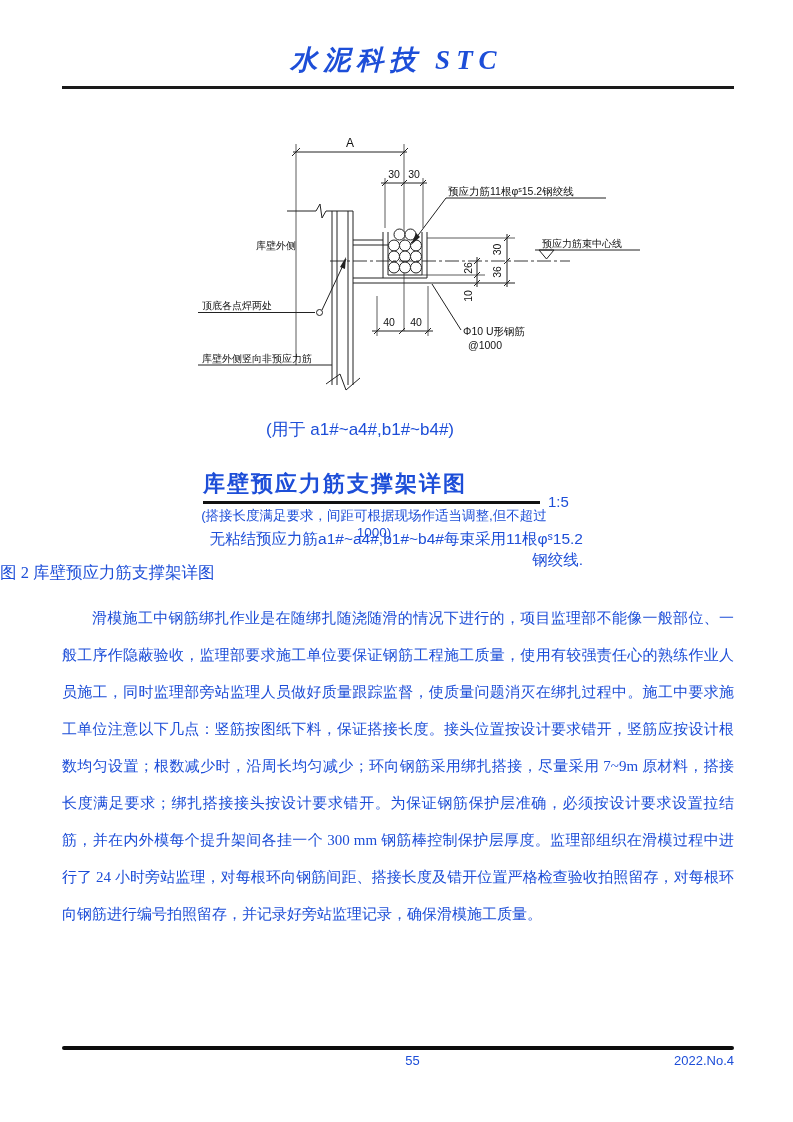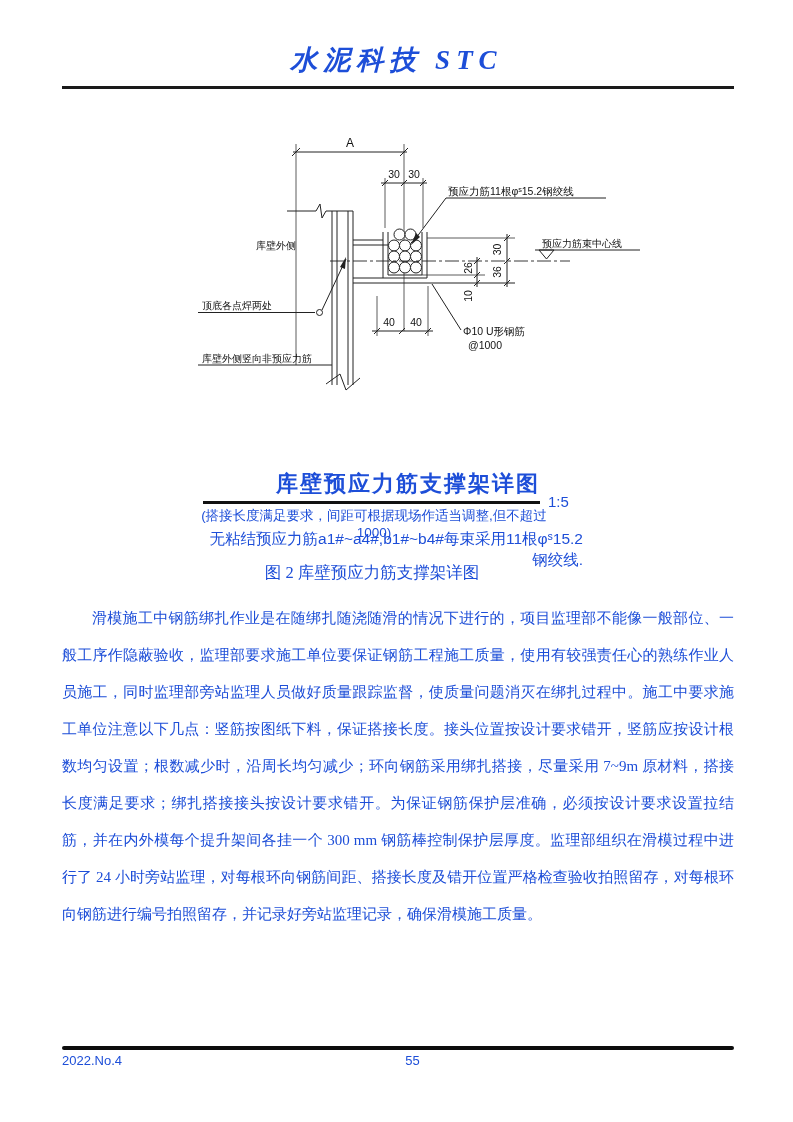--- a/index.html
+++ b/index.html
@@ -21,59 +21,59 @@
   .dthin{stroke:#333;stroke-width:0.8;fill:none;}
   .dcenter{stroke:#222;stroke-width:0.9;fill:none;stroke-dasharray:14 3 3 3;}
   .dtxt{font-family:"Liberation Sans","DejaVu Sans",sans-serif;fill:#111;}
   .circ{fill:#fff;stroke:#222;stroke-width:1;}
   .applies-note{
     position:absolute;top:418px;left:200px;width:320px;text-align:center;
     font-size:17px;font-family:"Liberation Sans","DejaVu Sans",sans-serif;
   }
   
   .fig-title{
-    position:absolute;top:469px;left:203px;width:337px;text-align:right;
+    position:absolute;top:469px;left:203px;width:337px;text-align:left;
     font-size:22px;font-weight:600;letter-spacing:2px;
     font-family:Liberation Mono, monospace;
   }
   .fig-title-rule{position:absolute;top:501px;left:203px;width:337px;height:2.5px;background:#111;}
   .fig-scale{
     position:absolute;top:493px;left:548px;font-size:15px;
     font-family:"Liberation Sans","DejaVu Sans",sans-serif;
   }
   .fig-note1{
     position:absolute;top:507px;left:198px;width:352px;text-align:center;
     font-size:13.5px;font-family:"Liberation Sans","DejaVu Sans",sans-serif;
   }
   .fig-note2{
     position:absolute;top:529px;left:203px;width:380px;text-align:right;
     font-size:15.5px;font-family:"Liberation Sans","DejaVu Sans",sans-serif;
   }
   .fig-caption{
-    position:absolute;top:562px;left:0;width:744px;text-align:center;
+    position:absolute;top:562px;left:0;width:744px;text-align:left;
     font-size:16.5px;
   }
   
   .section-heading{
     position:absolute;top:598px;left:68px;width:660px;
     font-size:19.5px;font-weight:bold;
   }
   .body-paragraph{
     position:absolute;top:600px;left:62px;width:672px;
     font-size:15px;line-height:37px;text-align:justify;text-justify:inter-ideograph;
     text-indent:2em;
   }
   
   .footer-rule{position:absolute;top:1046px;left:62px;width:672px;height:4px;background:#0d0d0d;border-radius:2px;}
   .footer-page{
     position:absolute;top:1053px;left:16px;width:793px;text-align:center;font-size:13px;
     font-family:"Liberation Sans","DejaVu Sans",sans-serif;
   }
   .footer-issue{
-    position:absolute;top:1053px;left:62px;width:672px;font-size:13px;
+    position:absolute;top:1053px;left:62px;width:672px;text-align:right;font-size:13px;
     font-family:"Liberation Sans","DejaVu Sans",sans-serif;
   }
 </style>
 </head>
 <body>
 
 <div class="page">
 
   <div class="journal-title">水泥科技 STC</div>
   <div class="header-rule"></div>
@@ -174,20 +174,21 @@
 
       <text class="dtxt" x="32" y="234" font-size="10">库壁外侧竖向非预应力筋</text>
       <line class="dline" x1="28" y1="237" x2="162" y2="237"></line>
 
       <line class="dline" x1="262" y1="156" x2="291" y2="202"></line>
       <text class="dtxt" x="293" y="207" font-size="10.5">Φ10 U形钢筋</text>
       <text class="dtxt" x="298" y="221" font-size="10.5">@1000</text>
     </svg>
   </div>
 
+  <div class="applies-note">(用于 a1#~a4#,b1#~b4#)</div>
 
   <div class="fig-title">库壁预应力筋支撑架详图</div>
   <div class="fig-title-rule"></div>
   <div class="fig-scale">1:5</div>
   <div class="fig-note1">(搭接长度满足要求，间距可根据现场作适当调整,但不超过1000)</div>
   <div class="fig-note2">无粘结预应力筋a1#~a4#,b1#~b4#每束采用11根φˢ15.2钢绞线.</div>
   <div class="fig-caption">图 2 库壁预应力筋支撑架详图</div>
 
   <div class="body-paragraph">滑模施工中钢筋绑扎作业是在随绑扎随浇随滑的情况下进行的，项目监理部不能像一般部位、一般工序作隐蔽验收，监理部要求施工单位要保证钢筋工程施工质量，使用有较强责任心的熟练作业人员施工，同时监理部旁站监理人员做好质量跟踪监督，使质量问题消灭在绑扎过程中。施工中要求施工单位注意以下几点：竖筋按图纸下料，保证搭接长度。接头位置按设计要求错开，竖筋应按设计根数均匀设置；根数减少时，沿周长均匀减少；环向钢筋采用绑扎搭接，尽量采用 7~9m 原材料，搭接长度满足要求；绑扎搭接接头按设计要求错开。为保证钢筋保护层准确，必须按设计要求设置拉结筋，并在内外模每个提升架间各挂一个 300 mm 钢筋棒控制保护层厚度。监理部组织在滑模过程中进行了 24 小时旁站监理，对每根环向钢筋间距、搭接长度及错开位置严格检查验收拍照留存，对每根环向钢筋进行编号拍照留存，并记录好旁站监理记录，确保滑模施工质量。</div>
 

